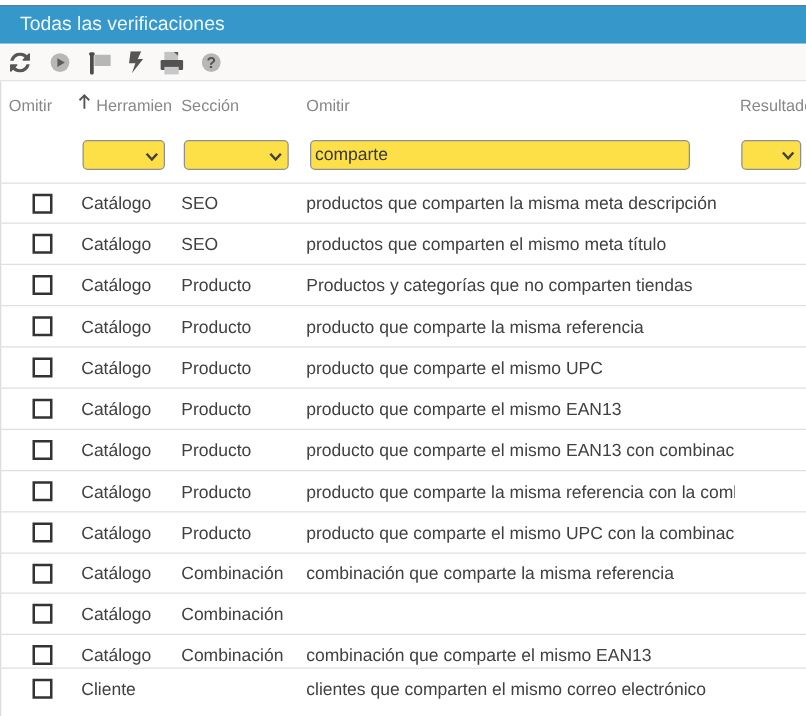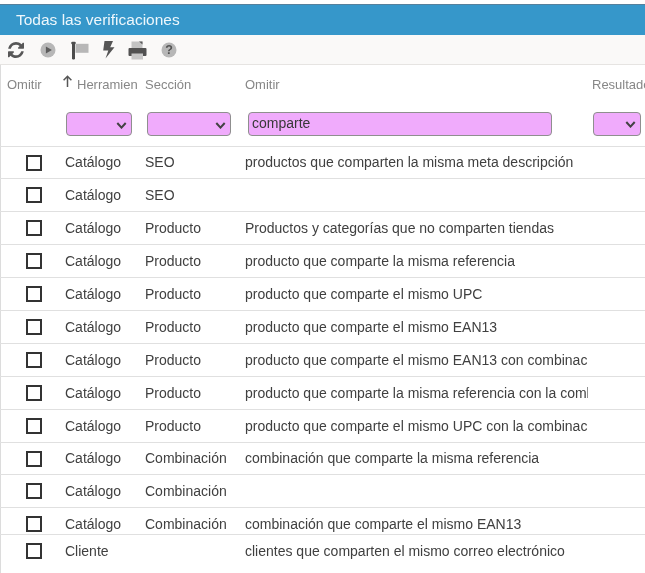--- a/index.html
+++ b/index.html
@@ -1,21 +1,21 @@
 <!DOCTYPE html>
 <html><head>
 <meta charset="utf-8">
 <style>
 html,body{margin:0;padding:0;}
 body{width:645px;height:573px;position:relative;overflow:hidden;background:#fff;font-family:"Liberation Sans",sans-serif;}
 .abs{position:absolute;}
 .titlebar{left:0;top:4px;width:645px;height:31px;background:#3697ca;border-top:1px solid #55809c;color:#eef7fc;font-size:15.5px;line-height:29px;padding-left:16px;box-sizing:border-box;}
 .toolbar{left:0;top:35px;width:645px;height:29px;background:#faf9f8;border-bottom:1px solid #e6e4e2;box-sizing:content-box;}
 .hdr{font-size:13px;color:#878787;top:78px;height:14px;line-height:14px;white-space:nowrap;}
-.dd{box-sizing:border-box;border:1px solid #8f8f8f;border-radius:4px;background:#f0abfc;}
+.dd{box-sizing:border-box;border:1px solid #8f8f8f;border-radius:4px;background:#fde047;}
 .chev{position:absolute;right:4px;top:9px;}
 .leftb{left:0;top:65px;width:1px;height:508px;background:#dcdcdc;}
 .row{left:0;width:645px;border-top:1px solid #e0e0e0;box-sizing:content-box;}
 .cb{position:absolute;left:26px;width:12px;height:12px;border:2px solid #333;background:#fff;}
 .c2{position:absolute;left:65px;white-space:nowrap;}
 .c3{position:absolute;left:145px;white-space:nowrap;}
 .c4{position:absolute;left:245px;width:343px;overflow:hidden;white-space:nowrap;}
 .row div{font-size:14px;color:#404040;}
 </style>
 </head>
@@ -79,20 +79,21 @@
 <div class="abs row" style="top:146px;height:31px">
     <div class="cb" style="top:7.5px"></div>
     <div class="c2" style="line-height:31px">Catálogo</div>
     <div class="c3" style="line-height:31px">SEO</div>
     <div class="c4" style="line-height:31px">productos que comparten la misma meta descripción</div>
   </div>
 <div class="abs row" style="top:178px;height:32px">
     <div class="cb" style="top:8px"></div>
     <div class="c2" style="line-height:32px">Catálogo</div>
     <div class="c3" style="line-height:32px">SEO</div>
+    <div class="c4" style="line-height:32px">productos que comparten el mismo meta título</div>
   </div>
 <div class="abs row" style="top:211px;height:32px">
     <div class="cb" style="top:8px"></div>
     <div class="c2" style="line-height:32px">Catálogo</div>
     <div class="c3" style="line-height:32px">Producto</div>
     <div class="c4" style="line-height:32px">Productos y categorías que no comparten tiendas</div>
   </div>
 <div class="abs row" style="top:244px;height:32px">
     <div class="cb" style="top:8px"></div>
     <div class="c2" style="line-height:32px">Catálogo</div>

